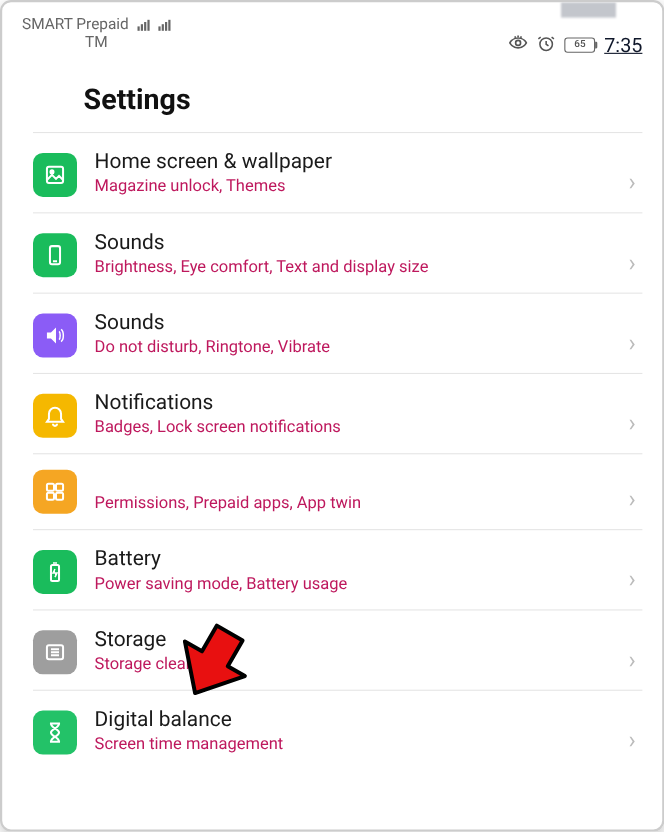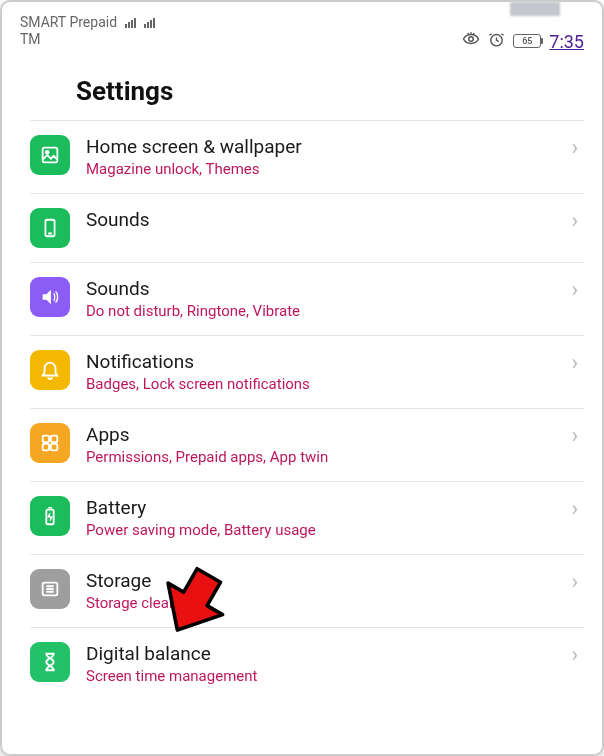--- a/index.html
+++ b/index.html
@@ -23,20 +23,21 @@
       justify-content: space-between;
       align-items: flex-start;
       padding: 12px 18px 4px 18px;
       font-size: 14px;
       color: #666;
     }
     .status-left {
       display: flex;
       flex-direction: column;
       line-height: 1.2;
+      text-align: center;
     }
     .carrier-row {
       display: flex;
       align-items: center;
       gap: 8px;
     }
     .signal-icon {
       display: inline-flex;
       align-items: flex-end;
       gap: 1px;
@@ -76,36 +77,36 @@
       position:absolute;
       right:-3px;
       top:3px;
       width:2px;
       height:6px;
       background:#666;
       border-radius:0 1px 1px 0;
     }
     .time {
       font-size: 18px;
-      color: #4c1d95;
+      color: #0f172a;
       text-decoration: underline;
     }
     .page-title {
       font-size: 26px;
       font-weight: 700;
       color: #111;
       padding: 20px 28px 14px 28px;
       margin-left: 46px;
     }
     .settings-list {
       padding: 0 18px 0 28px;
     }
     .setting-row {
       display: flex;
-      align-items: flex-start;
+      align-items: flex-end;
       border-top: 1px solid #e5e5e5;
       padding: 14px 0;
       gap: 16px;
       position: relative;
     }
     .setting-row:first-child { border-top: 1px solid #e5e5e5; }
     .app-icon {
       width: 40px;
       height: 40px;
       border-radius: 9px;
@@ -224,20 +225,21 @@
 
   <div class="setting-row">
     <div class="app-icon icon-green">
       <svg width="22" height="22" viewBox="0 0 24 24" fill="none" stroke="#fff" stroke-width="2">
           <rect x="7" y="3" width="10" height="18" rx="2"></rect>
           <path d="M10 18h4"></path>
         </svg>
     </div>
     <div class="setting-text">
       <div class="setting-title">Sounds</div>
+      <div class="setting-subtitle">Brightness, Eye comfort, Text and display size</div>
     </div>
     <span class="chevron">›</span>
   </div>
 
   <div class="setting-row">
     <div class="app-icon icon-purple">
       <svg width="22" height="22" viewBox="0 0 24 24" fill="#fff">
           <path d="M4 9v6h4l5 5V4L8 9H4z"></path>
           <path d="M16 8c1.5 1 1.5 7 0 8M18 6c3 2 3 10 0 12" fill="none" stroke="#fff" stroke-width="1.5"></path>
         </svg>
@@ -265,21 +267,20 @@
   <div class="setting-row">
     <div class="app-icon icon-orange">
       <svg width="22" height="22" viewBox="0 0 24 24" fill="none" stroke="#fff" stroke-width="2">
           <rect x="4" y="4" width="7" height="7" rx="1.5"></rect>
           <rect x="13" y="4" width="7" height="7" rx="1.5"></rect>
           <rect x="4" y="13" width="7" height="7" rx="1.5"></rect>
           <rect x="13" y="13" width="7" height="7" rx="1.5"></rect>
         </svg>
     </div>
     <div class="setting-text">
-      <div class="setting-title">Apps</div>
       <div class="setting-subtitle">Permissions, Prepaid apps, App twin</div>
     </div>
     <span class="chevron">›</span>
   </div>
 
   <div class="setting-row">
     <div class="app-icon icon-green">
       <svg width="22" height="22" viewBox="0 0 24 24" fill="none" stroke="#fff" stroke-width="2">
           <rect x="8" y="5" width="8" height="16" rx="1.5"></rect>
           <path d="M10 3h4M12 9l-2 4h4l-2 4" stroke-width="1.5" fill="#fff"></path>

